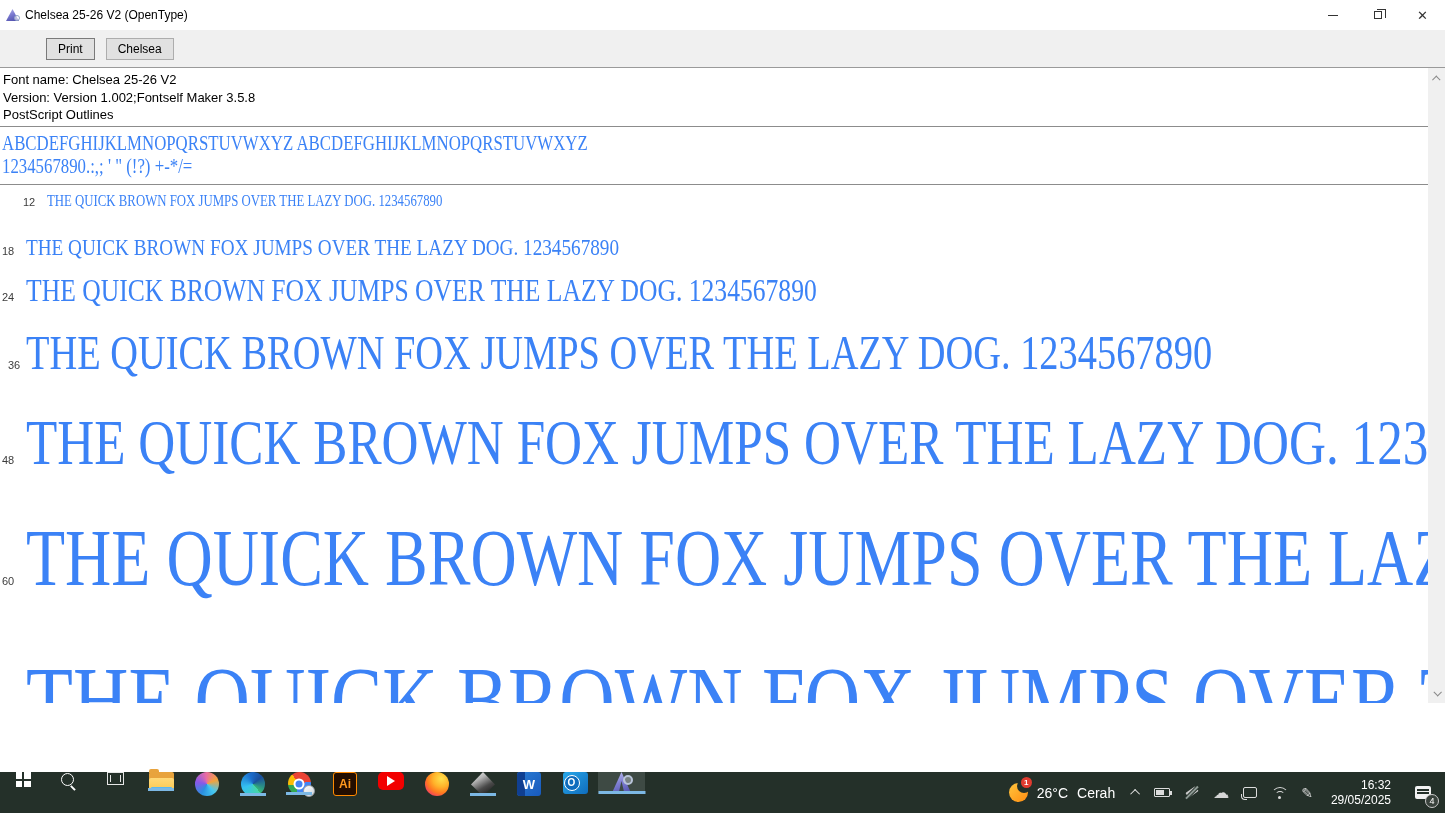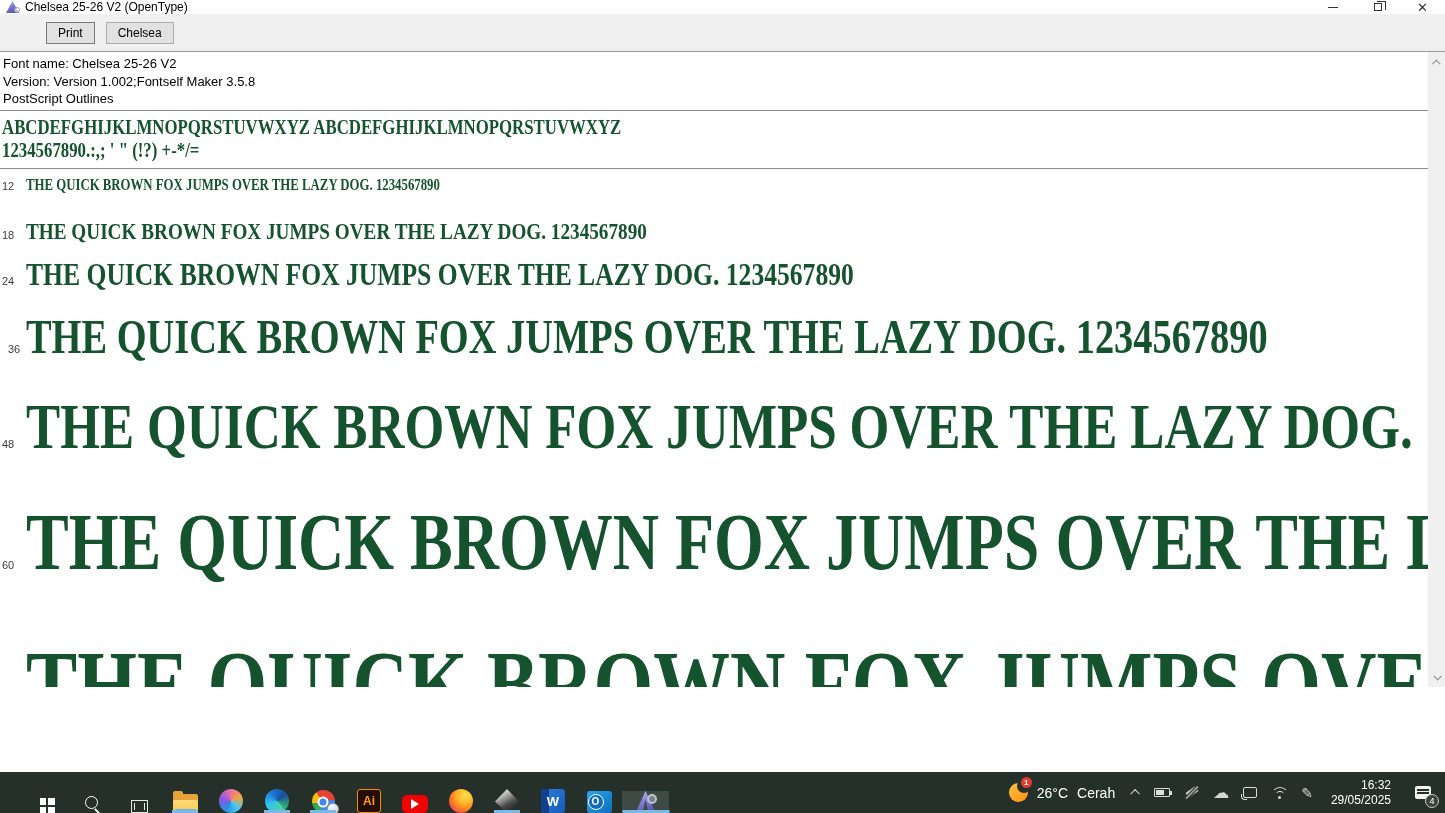--- a/index.html
+++ b/index.html
@@ -1,20 +1,20 @@
 <!DOCTYPE html>
 <html><head>
 <meta charset="utf-8">
 <style>
   * { margin:0; padding:0; box-sizing:border-box; }
   html,body { width:1445px; height:813px; overflow:hidden; background:#fff;
               font-family:"Liberation Sans", sans-serif; }
 
   
-  .titlebar { height:14px; background:#fff; display:flex; align-items:center; }
+  .titlebar { height:30px; background:#fff; display:flex; align-items:center; }
   .title-icon { width:13px; height:12px; margin-left:6px; position:relative; flex:0 0 auto; }
   .title-icon .tri { position:absolute; inset:0;
     clip-path:polygon(50% 0,100% 100%,0 100%);
     background:linear-gradient(160deg,#b9b9ef 0%,#7a7ad0 45%,#4a4aa8 100%); }
   .title-icon .lens { position:absolute; right:-1px; bottom:0; width:6px; height:6px;
     border:1.5px solid #8fa3c8; border-radius:50%; background:rgba(255,255,255,.6); }
   .title-text { font-size:12px; color:#000; margin-left:6px; flex:1 1 auto;
                 white-space:nowrap; overflow:hidden; }
   .win-controls { display:flex; height:22px; }
   .wc-btn { width:45px; height:22px; display:flex; align-items:center; justify-content:center;
@@ -31,51 +31,51 @@
             background:#e1e1e1; border:1px solid #adadad; font-family:"Liberation Sans",sans-serif; }
   .tb-btn.first { border-color:#7a7a7a;margin-left:38px; }
 
   
   .content { position:relative; height:635px; background:#fff; }
   .content-inner { position:absolute; left:0; top:0; right:17px; bottom:0; overflow:hidden; }
 
   .info-block { padding:3px 0 2px 3px; font-size:13px; line-height:17.5px; color:#000; }
   .divider { border-top:1px solid #8c8c8c; }
 
-  .chelsea { font-family:"Liberation Serif", serif; font-weight:700; color:#14532d;
+  .chelsea { font-family:"Liberation Serif", serif; font-weight:400; color:#3b82f6;
              white-space:nowrap; }
   .squeeze { display:inline-block; transform:scaleX(0.8); transform-origin:0 50%; }
 
   .charset-block { padding:5px 0 6px 2px; line-height:23px; font-size:21px; overflow:hidden; }
 
   .sample-row { display:flex; align-items:baseline; overflow:hidden; }
   .size-label { flex:0 0 26px; font-size:11px; color:#3c3c3c; padding-left:2px; }
   .sample-text { flex:1 1 auto; overflow:hidden; }
-  .s12 { font-size:16px;  line-height:20px;  margin-top:6px; }
+  .s12 { font-size:16px;  line-height:20px;  margin-top:6px;margin-left:21px; }
   .s18 { font-size:24px;  line-height:29px;  margin-top:21px; }
   .s24 { font-size:32px;  line-height:38px;  margin-top:5px; }
   .s36 { font-size:48px;  line-height:56px;  margin-top:9px;text-align:center; }
   .s48 { font-size:64px;  line-height:74px;  margin-top:13px; }
   .s60 { font-size:80px;  line-height:92px;  margin-top:15px; }
   .s72 { font-size:96px;  line-height:110px; margin-top:19px; }
 
   
   .scrollbar { position:absolute; right:0; top:0; width:17px; height:100%;
                background:#f0f0f0; }
   .sb-arrow { position:absolute; left:0; width:17px; height:17px;
               display:flex; align-items:center; justify-content:center; }
   .sb-arrow.up { top:2px; } .sb-arrow.down { bottom:2px; }
   .chev { width:6px; height:6px; border-left:1.5px solid #8a8a8a; border-top:1.5px solid #8a8a8a; }
   .chev.up { transform:rotate(45deg) translateY(1px); }
   .chev.down { transform:rotate(225deg) translateY(1px); }
 
   
   .taskbar { position:absolute; left:0; bottom:0; width:1445px; height:41px;
              background:#243029; display:flex; align-items:stretch; }
-  .tb-left { display:flex; align-items:flex-end;padding-left:24px; }
+  .tb-left { display:flex; align-items:flex-start; }
   .slot { width:46px; display:flex; align-items:center; justify-content:center;
           position:relative; }
   .slot.active { background:#3e4a44; width:47px; }
   .underline { position:absolute; bottom:0; left:50%; transform:translateX(-50%);
                width:26px; height:3px; background:#7cb8e4; }
   .slot.active .underline { width:100%; }
 
   
   .win-logo { width:15px; height:15px; display:grid; grid-template-columns:1fr 1fr;
               grid-template-rows:1fr 1fr; gap:2px; }

